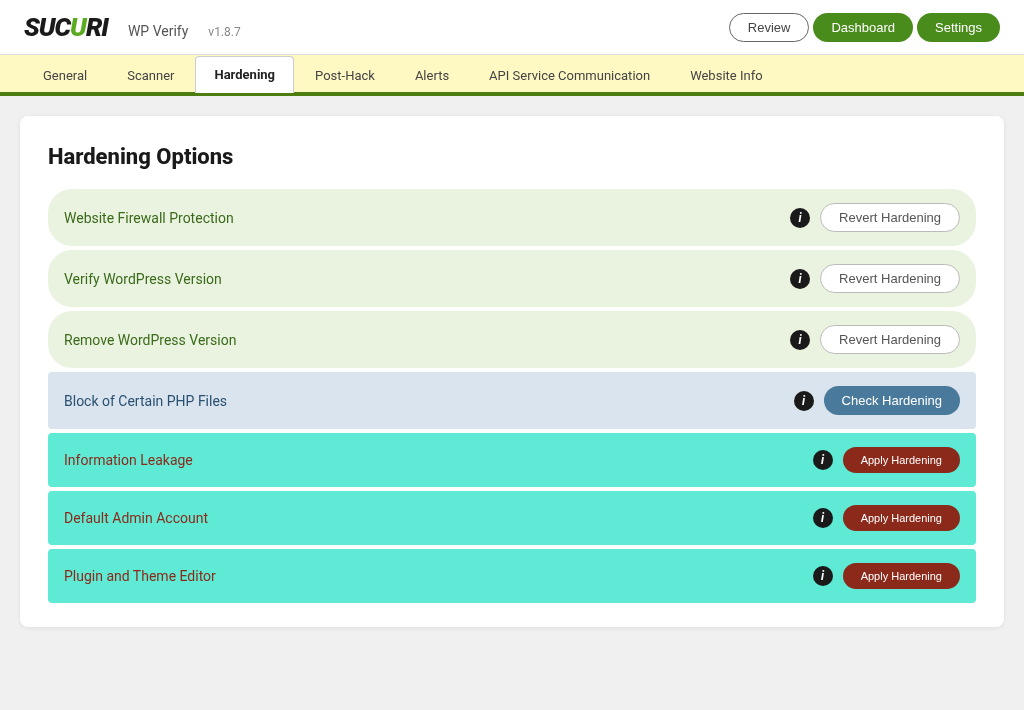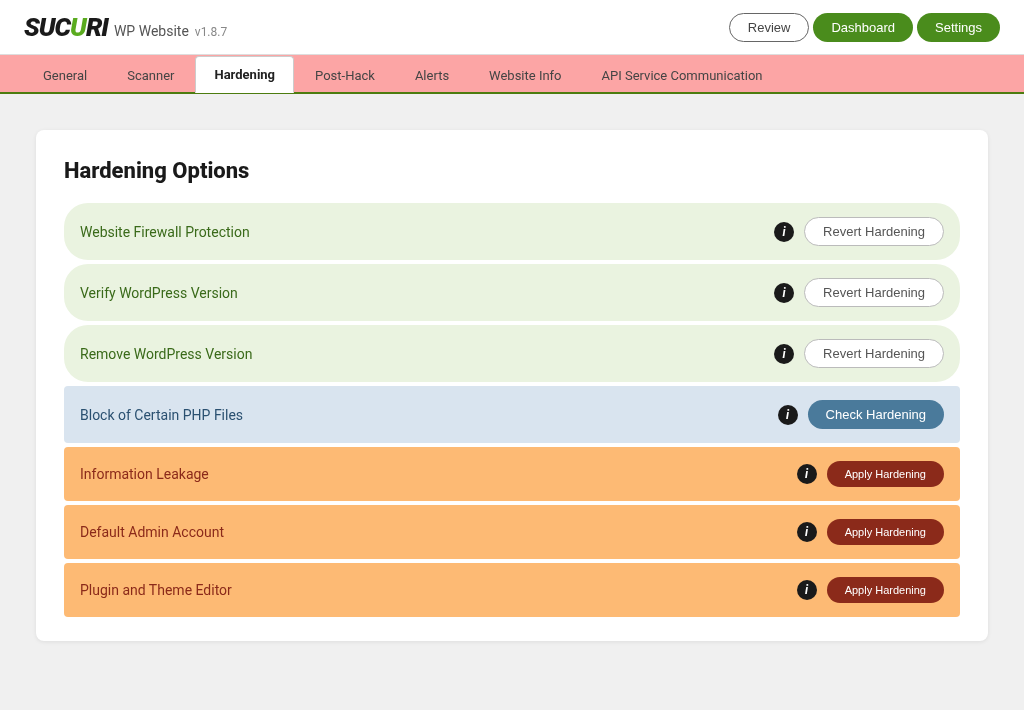--- a/index.html
+++ b/index.html
@@ -25,21 +25,21 @@
       border-bottom: 1px solid #ddd;
       padding: 12px 24px;
       display: flex;
       align-items: center;
       justify-content: space-between;
     }
 
     .logo-area {
       display: flex;
       align-items: baseline;
-      gap: 6px;
+      gap: 20px;
     }
 
     .logo-sucuri {
       font-size: 26px;
       font-weight: 900;
       color: #1a1a1a;
       letter-spacing: -1px;
       font-style: italic;
     }
 
@@ -103,22 +103,22 @@
       color: #fff;
       border-radius: 20px;
       padding: 7px 18px;
       font-size: 13px;
       cursor: pointer;
       font-weight: 500;
     }
 
     
     .tabs-bar {
-      background: #fca5a5;
-      border-bottom: 2px solid #4d7c0f;
+      background: #fef9c3;
+      border-bottom: 4px solid #4d7c0f;
       padding: 0 24px;
       display: flex;
       align-items: flex-end;
     }
 
     .tab-item {
       padding: 10px 18px;
       font-size: 13px;
       color: #444;
       cursor: pointer;
@@ -134,21 +134,21 @@
     .tab-item.active {
       border-color: #ccc;
       background: #fff;
       font-weight: 700;
       color: #222;
       border-bottom: 1px solid #fff;
     }
 
     
     .main-content {
-      padding: 36px;
+      padding: 20px;
       flex: 1;
     }
 
     .card {
       background: #fff;
       border-radius: 8px;
       padding: 28px 28px 20px;
       box-shadow: 0 1px 4px rgba(0,0,0,0.08);
     }
 
@@ -172,21 +172,21 @@
     .hardening-row.green {
       background: #eaf3e0;
       border-radius: 24px;
     }
 
     .hardening-row.blue {
       background: #d9e4ef;
     }
 
     .hardening-row.red {
-      background: #fdba74;
+      background: #5eead4;
       gap: 8px;
     }
 
     .row-label {
       font-size: 14px;
       font-weight: 400;
     }
 
     .row-label.green-text {
       color: #3a6a1a;
@@ -258,38 +258,38 @@
 </head>
 <body>
 
 <div class="page-wrapper">
 
   <div class="header">
     <div class="logo-area">
       <div class="logo-sucuri">
         SUC<span>U</span>RI
       </div>
-      <span class="logo-plugin">WP Website</span>
+      <span class="logo-plugin">WP Verify</span>
       <span class="logo-version">v1.8.7</span>
     </div>
     <div class="header-nav">
       <button class="btn-review">Review</button>
       <button class="btn-dashboard">Dashboard</button>
       <button class="btn-settings">Settings</button>
     </div>
   </div>
 
   <div class="tabs-bar">
     <div class="tab-item">General</div>
     <div class="tab-item">Scanner</div>
     <div class="tab-item active">Hardening</div>
     <div class="tab-item">Post-Hack</div>
     <div class="tab-item">Alerts</div>
+    <div class="tab-item">API Service Communication</div>
     <div class="tab-item">Website Info</div>
-    <div class="tab-item">API Service Communication</div>
   </div>
 
   <div class="main-content">
     <div class="card">
       <div class="card-title">Hardening Options</div>
 
       <div class="hardening-row green">
         <span class="row-label green-text">Website Firewall Protection</span>
         <div class="row-actions">
           <div class="info-icon">i</div>

